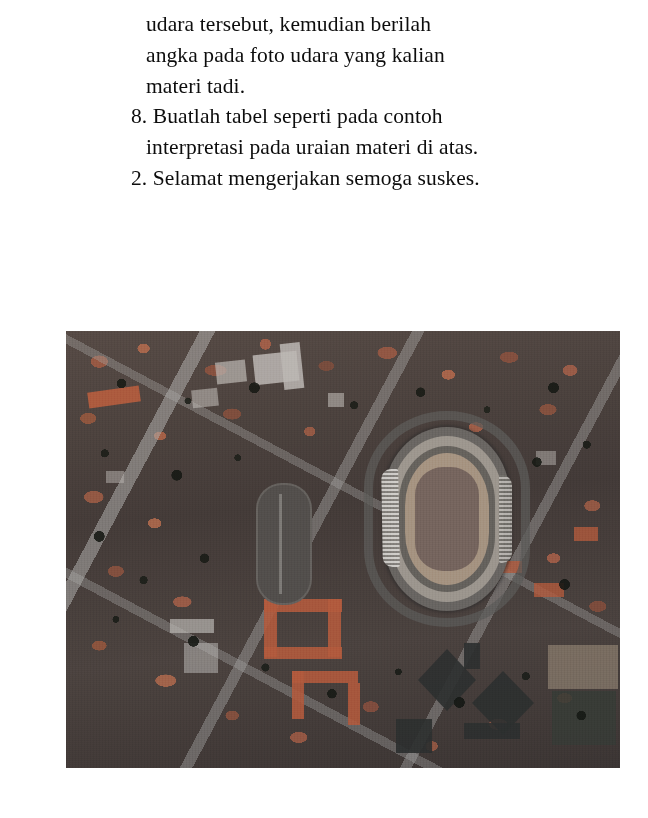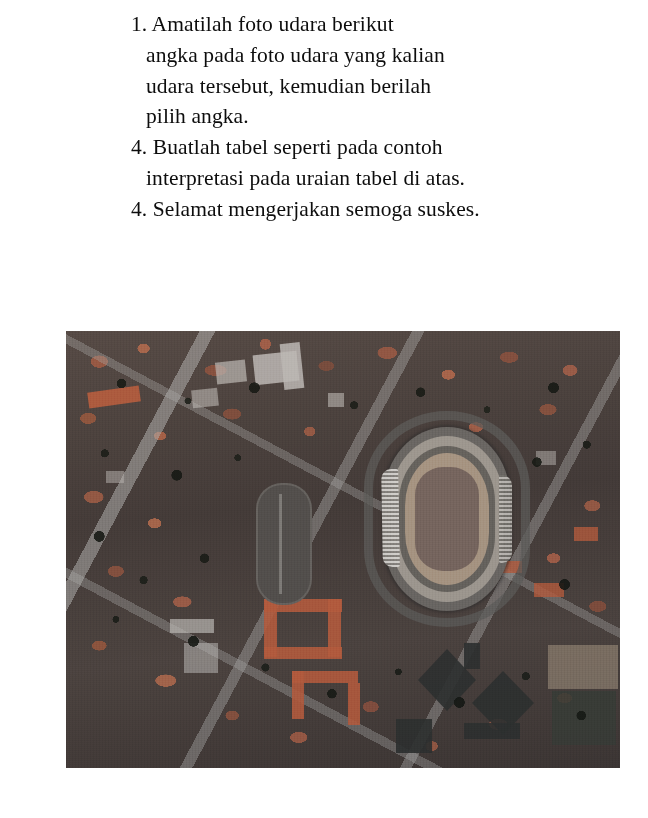--- a/index.html
+++ b/index.html
@@ -241,27 +241,26 @@
     inset: 0;
     background: linear-gradient(160deg, rgba(90,70,60,.10), rgba(30,30,40,.12));
   }
 </style>
 </head>
 <body>
 
 <div class="page">
 
   <div class="instructions">
-    <span class="line">1. Amatilah foto udara berikut</span>
+    <span class="line cont">udara tersebut, kemudian berilah</span>
     <span class="line cont">angka pada foto udara yang kalian</span>
-    <span class="line cont">udara tersebut, kemudian berilah</span>
-    <span class="line cont">pilih angka.</span>
-    <span class="line">4. Buatlah tabel seperti pada contoh</span>
-    <span class="line cont">interpretasi pada uraian tabel di atas.</span>
-    <span class="line">4. Selamat mengerjakan semoga suskes.</span>
+    <span class="line cont">materi tadi.</span>
+    <span class="line">8. Buatlah tabel seperti pada contoh</span>
+    <span class="line cont">interpretasi pada uraian materi di atas.</span>
+    <span class="line">2. Selamat mengerjakan semoga suskes.</span>
   </div>
 
   <div class="photo-wrap">
     <div class="photo">
 
       <div class="base"></div>
       <div class="roads"></div>
 
       <div class="bright-blocks">
 

